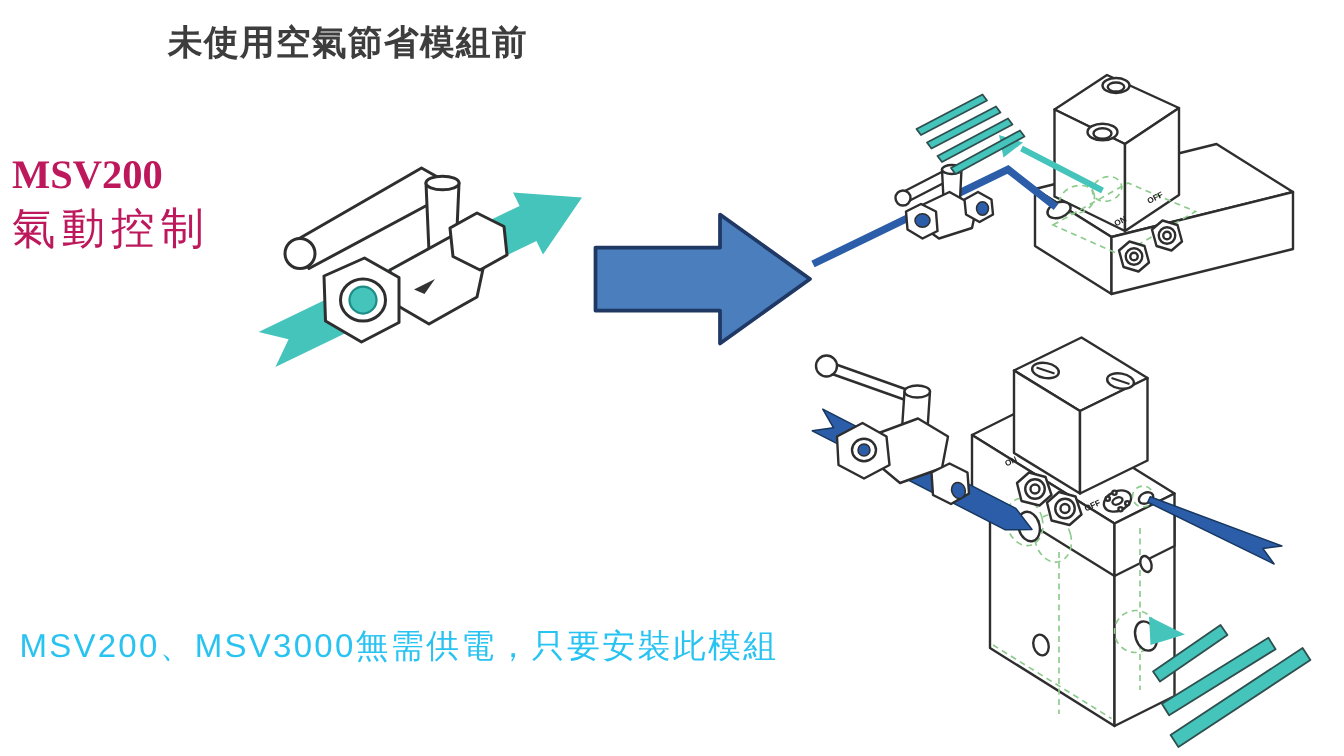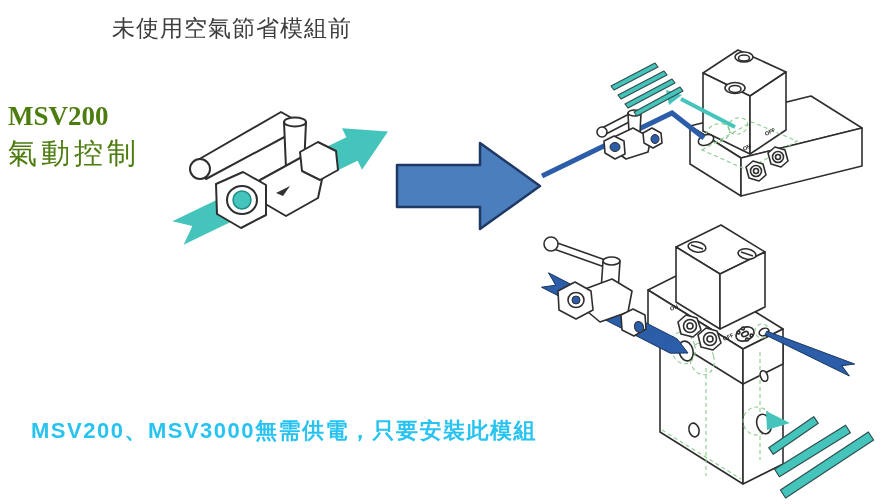--- a/index.html
+++ b/index.html
@@ -4,30 +4,30 @@
 <style>
   :root{
     --teal:#45C4BC; --cyan_text:#29C3F2; --arrow_fill:#4A7EBD; --arrow_border:#1F3864;
     --pipe_blue:#2B5DA9; --ribbon_border:#17375E; --line_dark:#2e2e2e;
     --hidden_green:#8CCB8C; --stripe_border:#2F4F4F; --title_color:#3d3d3d;
   }
   html,body{margin:0;padding:0;background:#fff;}
   .canvas{position:relative;width:896px;height:504px;background:#fff;overflow:hidden;
           font-family:"Liberation Sans",sans-serif;}
   .artwork{position:absolute;left:0;top:0;}
-  .title{position:absolute;font-weight:normal;font-size:23px;color:var(--title_color);
+  .title{position:absolute;font-weight:bold;font-size:23px;color:var(--title_color);
          letter-spacing:1px;text-align:center;white-space:nowrap;}
   .title-before{left:112px;top:13px;width:236px;}
   .title-after{left:586px;top:10px;width:220px;}
-  .product{position:absolute;left:8px;top:99px;color:#4d7c0f;}
+  .product{position:absolute;left:8px;top:99px;color:#be185d;}
   .product .model{font-family:"Liberation Serif",serif;font-weight:bold;font-size:27px;line-height:35px;}
   .product .control{font-family:"Liberation Serif",serif;font-weight:normal;font-size:29px;
                     letter-spacing:4px;line-height:34px;margin-top:2px;}
-  .description{position:absolute;left:31px;top:412px;color:var(--cyan_text);
-               font-weight:bold;font-size:22px;letter-spacing:1.5px;line-height:37px;white-space:nowrap;}
+  .description{position:absolute;left:13px;top:412px;color:var(--cyan_text);
+               font-weight:normal;font-size:22px;letter-spacing:1.5px;line-height:37px;white-space:nowrap;}
   
   .ln{fill:#fff;stroke:var(--line_dark);stroke-width:1.6;stroke-linejoin:round;}
   .ln2{fill:#fff;stroke:var(--line_dark);stroke-width:2;stroke-linejoin:round;}
   .dark{fill:#333;stroke:none;}
   .teal-fill{fill:var(--teal);stroke:none;}
   .teal-outlined{fill:var(--teal);stroke:var(--stripe_border);stroke-width:1.2;stroke-linejoin:round;}
   .teal-line{stroke:var(--teal);stroke-width:4;fill:none;}
   .teal-disc{fill:var(--teal);stroke:#1d8d86;stroke-width:1.5;}
   .pipe{stroke:var(--pipe_blue);stroke-width:5;fill:none;stroke-linejoin:miter;}
   .ribbon{fill:var(--pipe_blue);stroke:var(--ribbon_border);stroke-width:1;stroke-linejoin:round;}

